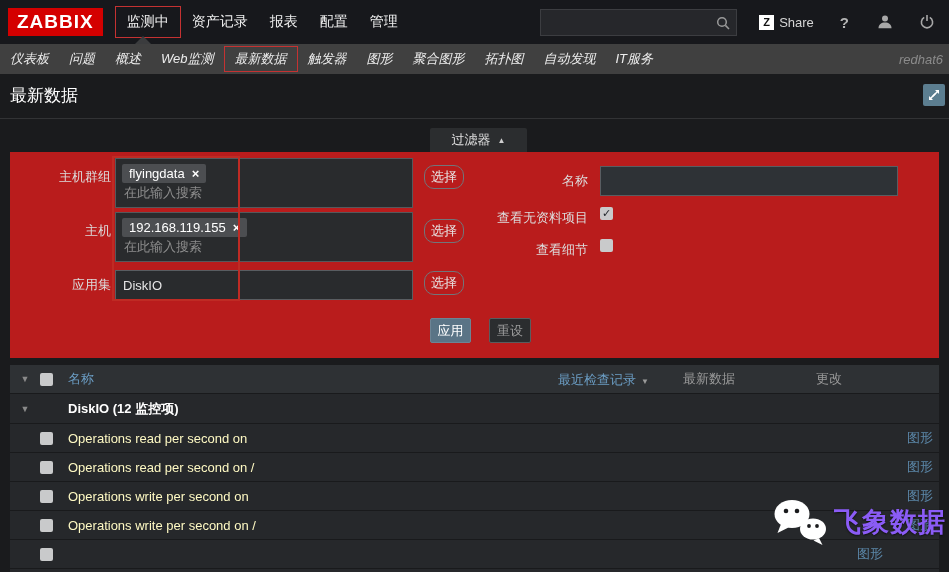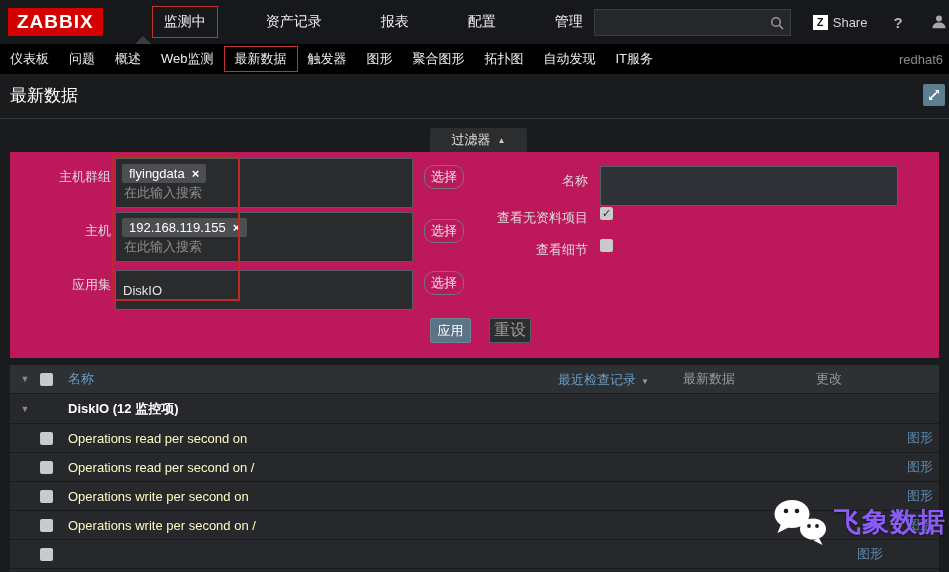--- a/index.html
+++ b/index.html
@@ -8,80 +8,80 @@
     position:relative; width:949px; height:572px; overflow:hidden;
     background:#1a1b1d; font-family:"Liberation Sans","DejaVu Sans",sans-serif;
   }
 
   
   .topbar { position:absolute; left:0; top:0; width:949px; height:44px;
     background:#17181c; display:flex; align-items:center; }
   .logo { margin-left:8px; background:#d40000; color:#fff; font-weight:bold;
     font-size:19px; letter-spacing:1px; padding:3px 9px; line-height:22px; }
   .mainnav { display:flex; align-items:center; margin-left:12px; }
-  .mainnav .nav-item { color:#f0f0f0; font-size:14px; padding:6px 11px; cursor:pointer; white-space:nowrap;margin-left:37px; }
+  .mainnav .nav-item { color:#f0f0f0; font-size:14px; padding:6px 11px; cursor:pointer; white-space:nowrap; }
   .red-frame { border:1px solid #c53232; }
   .topbar-right { margin-left:auto; display:flex; align-items:center; margin-right:14px; }
   .searchbox { position:relative; width:197px; height:27px; background:#26272b;
     border:1px solid #3c3d41; margin-right:22px; }
   .searchbox input { width:100%; height:100%; background:transparent; border:none; outline:none;
     color:#ddd; font-size:13px; padding:0 26px 0 8px; font-family:inherit; }
   .searchbox .mag { position:absolute; right:6px; top:6px; }
   .share { display:flex; align-items:center; margin-right:26px; cursor:pointer; }
   .zbadge { width:15px; height:15px; background:#ffffff; color:#111; font-weight:bold;
     font-size:11px; display:flex; align-items:center; justify-content:center; margin-right:5px; }
   .share-label { color:#d6d6d6; font-size:13px; }
   .help { color:#b5b5b5; font-size:15px; font-weight:bold; margin-right:28px; cursor:pointer; }
   .ticon { margin-right:26px; cursor:pointer; display:flex; }
   .ticon:last-child { margin-right:0; }
 
   
   .subnav { position:absolute; left:0; top:44px; width:949px; height:30px;
-    background:#000000; display:flex; align-items:center; }
+    background:#404040; display:flex; align-items:center;font-style:italic; }
   .subnav .sub-item { color:#ededed; font-size:13px; padding:3px 10px; cursor:pointer; white-space:nowrap; }
   .subnav .host { margin-left:auto; color:#8b8b8b; font-size:13px; padding-right:6px; }
   .nav-arrow { position:absolute; left:135px; top:36px; width:0; height:0;
     border-left:8px solid transparent; border-right:8px solid transparent;
     border-bottom:8px solid #3b3c3e; }
 
   
   .page-title { position:absolute; left:10px; top:84px; color:#ffffff; font-size:17px; font-weight:normal; }
   .fullscreen-btn { position:absolute; left:923px; top:84px; width:22px; height:22px;
     background:#5c7e90; border:none; border-radius:2px; cursor:pointer;
     display:flex; align-items:center; justify-content:center; }
   .divider { position:absolute; left:0; top:118px; width:949px; height:1px; background:#323335; }
 
   
   .filter-tab { position:absolute; left:430px; top:128px; width:97px; height:24px;
     background:#2b2d2f; border-radius:2px 2px 0 0; display:flex; align-items:center;
     justify-content:center; cursor:pointer; }
   .filter-tab .lbl { color:#e0e0e0; font-size:13px; margin-right:7px; }
   .filter-tab .arr { color:#cfcfcf; font-size:8px; }
-  .filter-panel { position:absolute; left:10px; top:152px; width:929px; height:206px; background:#be185d; }
+  .filter-panel { position:absolute; left:10px; top:152px; width:929px; height:206px; background:#b91c1c; }
   .f-label { position:absolute; color:#dcdcdc; font-size:13px; text-align:right; }
   .ms { position:absolute; left:105px; width:298px; height:50px;
     border:1px solid #56585b; background:#292b2d; }
   .chip { position:absolute; left:6px; top:5px; background:#4c4e51; color:#fff;
     font-size:13px; padding:2px 7px; border-radius:2px; display:flex; align-items:center; }
   .chip .x { margin-left:7px; font-weight:bold; font-size:13px; color:#fff; cursor:pointer; }
   .ms .ph { position:absolute; left:8px; bottom:5px; color:#8d8d8d; font-size:13px; }
   .sel-btn { position:absolute; left:414px; width:40px; height:24px; background:transparent;
     border:1px solid #72757a; border-radius:10px; color:#e8e8e8; font-size:13px;
     cursor:pointer; font-family:inherit; }
-  .txt-input { position:absolute; height:40px; background:#292b2d; border:1px solid #595d61;
+  .txt-input { position:absolute; height:30px; background:#292b2d; border:1px solid #595d61;
     color:#e6e6e6; font-size:13px; padding:0 7px; outline:none; font-family:inherit; }
   .cbx { position:absolute; width:13px; height:13px; background:#c9cacb; border-radius:2px;
     display:flex; align-items:center; justify-content:center; cursor:pointer;
     font-size:11px; font-weight:bold; color:#20262b; line-height:13px; }
   .btn-apply { position:absolute; left:420px; top:166px; width:41px; height:25px;
     background:#5a7486; border:1px solid #6d8494; border-radius:2px; color:#fff;
     font-size:13px; cursor:pointer; font-family:inherit; }
   .btn-reset { position:absolute; left:479px; top:166px; width:42px; height:25px;
     background:#2b2d2f; border:1px solid #5a5c5e; border-radius:2px; color:#9d9d9d;
-    font-size:16px; cursor:pointer; font-family:inherit; }
+    font-size:13px; cursor:pointer; font-family:inherit; }
   .red-box-filter { position:absolute; left:112px; top:156px; width:128px; height:145px;
     border:2px solid #bf2b24; z-index:5; pointer-events:none; }
 
   
   .table { position:absolute; left:10px; top:365px; width:929px; }
   .t-row { display:grid; grid-template-columns:30px 28px 1fr 150px 120px 120px 50px;
     align-items:center; border-top:1px solid #191a1c; background:#26282b; }
   .t-head { height:28px; background:#2e3134; border-top:none; }
   .t-group { height:30px; }
   .t-item { height:29px; }

